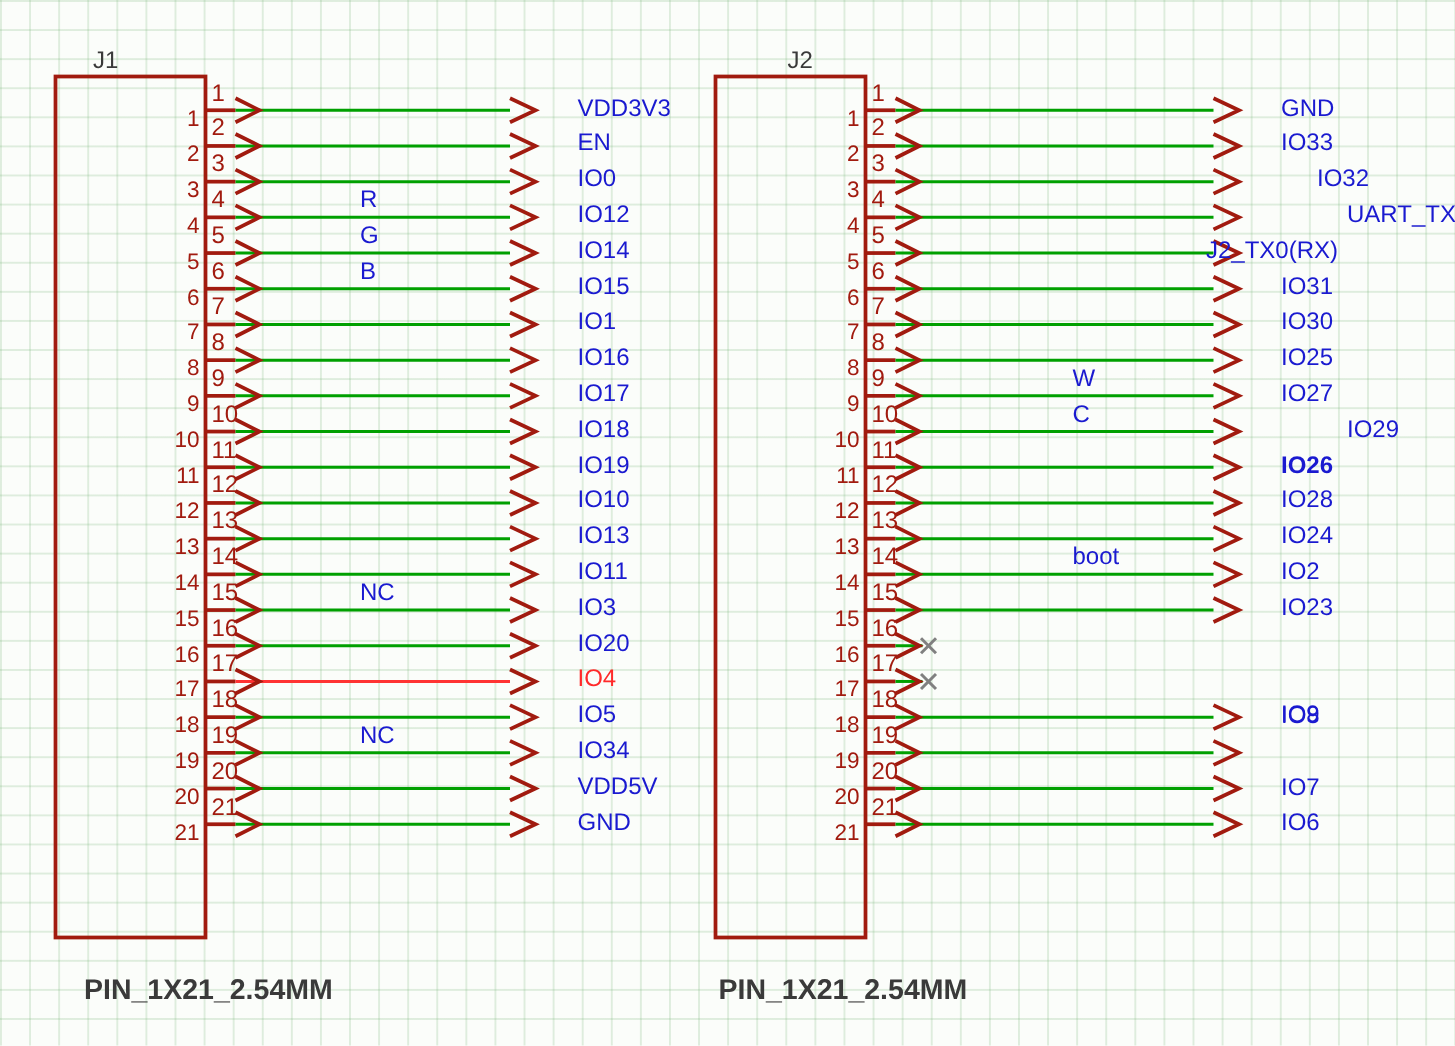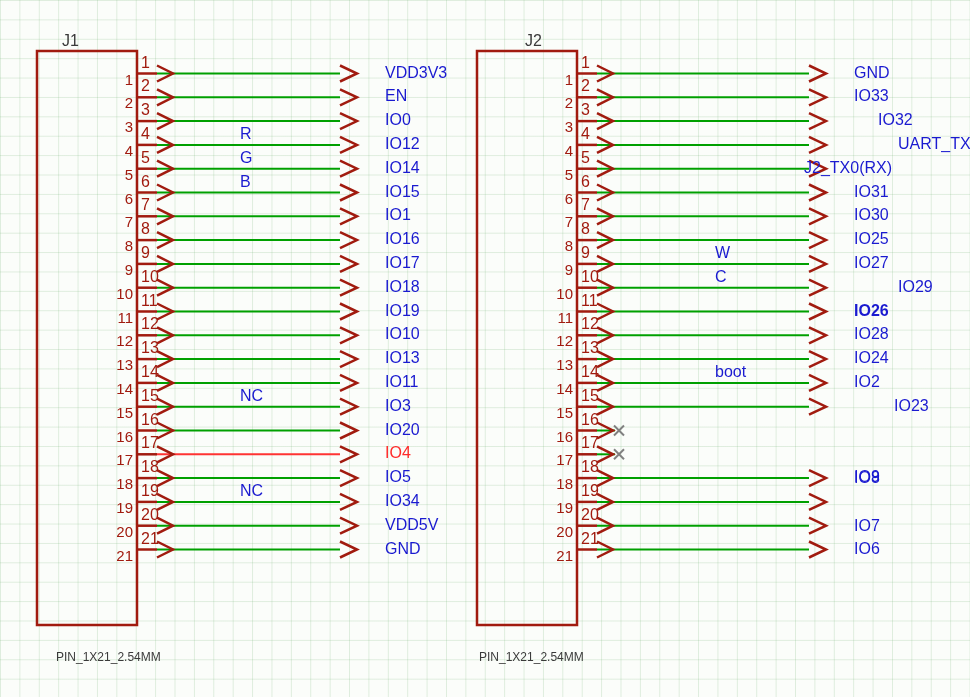--- a/index.html
+++ b/index.html
@@ -30,21 +30,22 @@
     z-index: 1;
   }
   .comp-ref {
     position: absolute;
     color: #3a3a3a;
     font-size: 16px;
   }
   .comp-foot {
     position: absolute;
     color: #3a3a3a;
-    font-size: 12px;
+    font-size: 19px;
+    font-weight: bold;
   }
   svg { position: absolute; left:0; top:0; }
   .body-rect { fill: none; stroke: #a11b0f; stroke-width: 2.5; }
   .pin-out-line { stroke: #a11b0f; stroke-width: 2.5; }
   .pin-in-lead { stroke: #00a000; stroke-width: 2; }
   .wire { stroke: #00a000; stroke-width: 2; }
   .arrow-end { stroke: #a11b0f; stroke-width: 2.5; fill: none; }
   .arrow-start { stroke: #a11b0f; stroke-width: 2.5; fill: none; }
   .nc-x { stroke: #808080; stroke-width: 2; }
   .io4 { stroke: #ff3333; }
@@ -361,21 +362,21 @@
     <div class="net-label" style="left: 854px; top: 325.3px;">IO28</div>
     <div class="pin-num left" style="left: 547px; top: 356.1px; width: 26px; font-size: 15px;">13</div>
     <div class="pin-num" style="left: 581px; top: 339.1px; font-size: 16px;">13</div>
     <div class="net-label" style="left: 854px; top: 349.1px;">IO24</div>
     <div class="pin-num left" style="left: 547px; top: 379.9px; width: 26px; font-size: 15px;">14</div>
     <div class="pin-num" style="left: 581px; top: 362.9px; font-size: 16px;">14</div>
     <div class="net-label" style="left: 854px; top: 372.9px;">IO2</div>
     <div class="mid-label" style="left: 715px; top: 362.9px;">boot</div>
     <div class="pin-num left" style="left: 547px; top: 403.7px; width: 26px; font-size: 15px;">15</div>
     <div class="pin-num" style="left: 581px; top: 386.7px; font-size: 16px;">15</div>
-    <div class="net-label" style="left: 854px; top: 396.7px; margin-left: 40px;">IO23</div>
+    <div class="net-label" style="left: 854px; top: 396.7px;">IO23</div>
     <div class="pin-num left" style="left: 547px; top: 427.5px; width: 26px; font-size: 15px;">16</div>
     <div class="pin-num" style="left: 581px; top: 410.5px; font-size: 16px;">16</div>
     <div class="pin-num left" style="left: 547px; top: 451.3px; width: 26px; font-size: 15px;">17</div>
     <div class="pin-num" style="left: 581px; top: 434.3px; font-size: 16px;">17</div>
     <div class="pin-num left" style="left: 547px; top: 475.1px; width: 26px; font-size: 15px;">18</div>
     <div class="pin-num" style="left: 581px; top: 458.1px; font-size: 16px;">18</div>
     <div class="net-label" style="left: 854px; top: 468.1px;">IO9</div>
     <div class="pin-num left" style="left: 547px; top: 498.9px; width: 26px; font-size: 15px;">19</div>
     <div class="pin-num" style="left: 581px; top: 481.9px; font-size: 16px;">19</div>
     <div class="net-label" style="left: 854px; top: 469px;">IO8</div>

